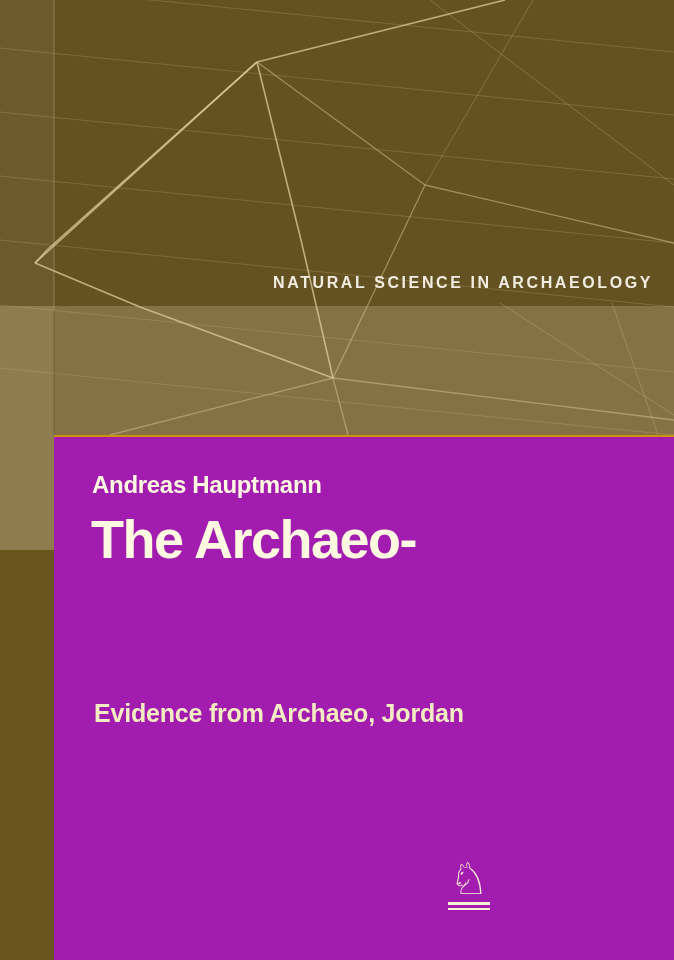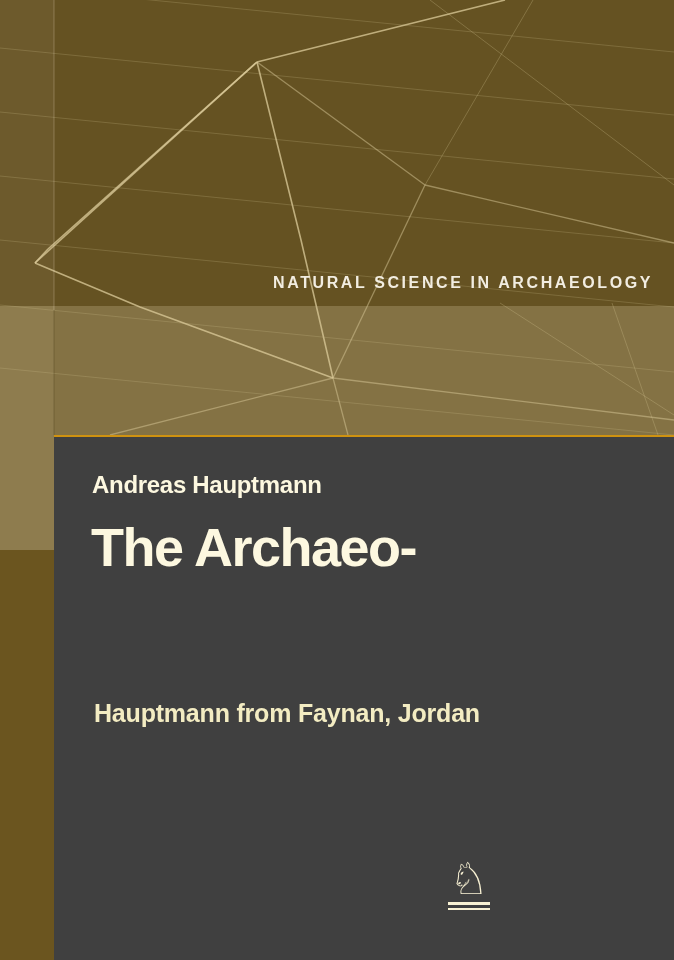--- a/index.html
+++ b/index.html
@@ -20,28 +20,28 @@
   .wireframe{position:absolute;left:0;top:0;width:674px;height:435px;}
   
   .series-label{
     position:absolute;top:274px;right:21px;
     color:#f2ede1;font-size:16px;font-weight:bold;
     letter-spacing:2.6px;white-space:nowrap;text-align:right;
   }
   
   .panel{
     position:absolute;left:54px;top:435px;width:620px;height:525px;
-    background:#404040;border-top:2px solid #cf9210;box-sizing:border-box;
+    background:#a21caf;border-top:2px solid #cf9210;box-sizing:border-box;
   }
   .author{
     position:absolute;left:38px;top:34px;
     color:#fdf8e0;font-size:24px;font-weight:bold;letter-spacing:-0.3px;
   }
   .book-title{
-    position:absolute;left:37px;top:72px;
+    position:absolute;left:37px;top:64px;
     color:#fdf8e0;font-size:54px;font-weight:bold;
     letter-spacing:-1.5px;line-height:76px;white-space:nowrap;text-align:right;
   }
   .subtitle{
     position:absolute;left:40px;top:262px;
     color:#f3ecc2;font-size:25px;font-weight:bold;letter-spacing:-0.2px;
   }
   
   .publisher{
     position:absolute;left:392px;top:420px;
@@ -116,21 +116,21 @@
 
   <div class="series-label">NATURAL SCIENCE IN ARCHAEOLOGY</div>
 
   <div class="panel">
     <div class="author">Andreas Hauptmann</div>
 
     <div class="book-title">
       <div>The Archaeo-</div>
     </div>
 
-    <div class="subtitle">Hauptmann from Faynan, Jordan</div>
+    <div class="subtitle">Evidence from Archaeo, Jordan</div>
 
     <div class="publisher">
       <span class="knight-box">
         <span class="knight-glyph">♘</span>
         <span class="knight-underline u1"></span>
         <span class="knight-underline u2"></span>
       </span>
     </div>
   </div>
 

